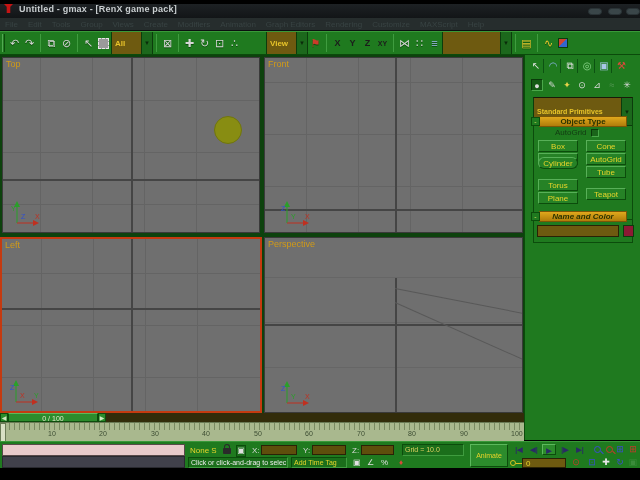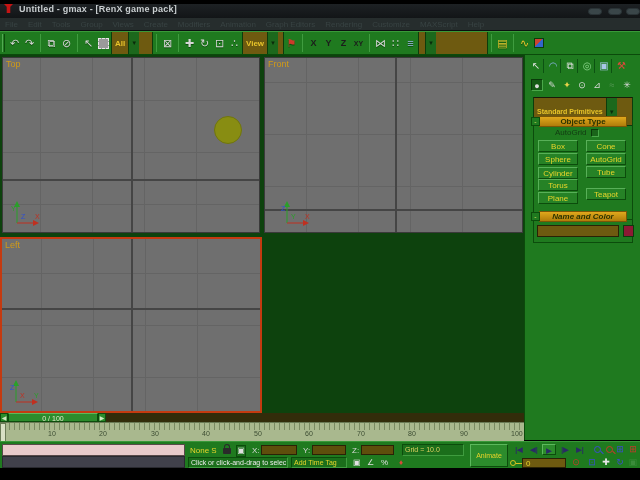--- a/index.html
+++ b/index.html
@@ -24,21 +24,21 @@
   
   #toolbar { position:absolute; left:0; top:31px; width:640px; height:24px;
              background:#1f7a1f; border-top:1px solid #399939; border-bottom:1px solid #0b4a0b;
              display:flex; align-items:center; overflow:hidden; }
   .tbi { color:#d6d6d6; font-size:11px; line-height:11px; min-width:15px; text-align:center;
          text-shadow:0 1px 0 #0c4c0c; flex:0 0 auto; }
   .tbi.dark { color:#1c1c1c; font-weight:bold; font-size:9px; text-shadow:none; }
   .tbsep { width:1px; height:18px; background:#0c5212; border-right:1px solid #3f9c3f; margin:0 3px; flex:0 0 auto;}
   .tbhandle { width:3px; height:18px; border-left:1px solid #53aa53; border-right:1px solid #0c4c0c; margin:0 2px; flex:0 0 auto;}
   .dd { height:29px; background:#6e5a10; border:1px solid #0c3c0c; border-top-color:#1a1a08;
-        display:flex; align-items:center; flex:0 0 auto; }
+        display:flex; align-items:center; justify-content:space-between; flex:0 0 auto; }
   .dd .ddtext { color:#e8c42a; font-size:8px; font-weight:bold; padding:0 3px; }
   .dd .ddarrow { width:11px; height:100%; background:#1c681c; color:#0a2a0a; font-size:6px;
                  display:flex; align-items:center; justify-content:center; border-left:1px solid #0c3c0c; }
   .marquee { width:11px; height:11px; border:1px dashed #e8e8e8; background:#9a9a9a; flex:0 0 auto; margin:0 2px;}
   .render-ic { width:10px; height:10px; background:linear-gradient(135deg,#cc4433 50%,#3366cc 50%);
                border:1px solid #0c3c0c; flex:0 0 auto; margin:0 2px;}
   .layers-ic { color:#e6c52e; }
   .gold { color:#e6c52e; }
   .redic { color:#cc3b2a; }
   .blueic { color:#9fb6e8; }
@@ -176,21 +176,21 @@
       <span class="ddtext">All</span>
       <span class="ddarrow">▼</span>
     </div>
     <div class="tbsep"></div>
     <span class="tbi">⊠</span>
     <div class="tbsep"></div>
     <span class="tbi">✚</span>
     <span class="tbi">↻</span>
     <span class="tbi">⊡</span>
     <span class="tbi">∴</span>
-    <div class="dd" style="width:42px;">
+    <div class="dd" style="width:42px;margin-left:24px;">
       <span class="ddtext">View</span>
       <span class="ddarrow">▼</span>
     </div>
     <span class="tbi redic">⚑</span>
     <div class="tbsep"></div>
     <span class="tbi dark">X</span>
     <span class="tbi dark">Y</span>
     <span class="tbi dark">Z</span>
     <span class="tbi dark" style="font-size:7px;">XY</span>
     <div class="tbsep"></div>
@@ -252,20 +252,37 @@
         <line x1="8" y1="24" x2="8" y2="6" stroke="#2aa02a" stroke-width="1"></line>
         <polygon points="8,2 5,8 11,8" fill="#2aa02a"></polygon>
         <line x1="8" y1="24" x2="26" y2="24" stroke="#c03020" stroke-width="1"></line>
         <polygon points="30,24 24,21 24,27" fill="#c03020"></polygon>
         <text x="2" y="12" font-size="7" fill="#3050d0">Z</text>
         <text x="26" y="20" font-size="7" fill="#2aa02a">Y</text>
         <text x="12" y="20" font-size="7" fill="#c03020">X</text>
       </svg>
     </div>
 
+    <div class="vp" style="left:264px;top:182px;width:259px;height:176px;">
+      <div class="grid persp"></div>
+      <div class="axline-v" style="left:130px;top:40px;"></div>
+      <div class="axline-h" style="top:86px;"></div>
+      <div class="diag" style="left:130px;top:50px;width:130px;transform:rotate(11deg);"></div>
+      <div class="diag" style="left:130px;top:64px;width:140px;transform:rotate(24deg);"></div>
+      <div class="vp-label">Perspective</div>
+      <svg class="gizmo" style="left:14px;" width="34" height="28">
+        <line x1="8" y1="24" x2="8" y2="6" stroke="#2aa02a" stroke-width="1"></line>
+        <polygon points="8,2 5,8 11,8" fill="#2aa02a"></polygon>
+        <line x1="8" y1="24" x2="26" y2="24" stroke="#c03020" stroke-width="1"></line>
+        <polygon points="30,24 24,21 24,27" fill="#c03020"></polygon>
+        <text x="2" y="12" font-size="7" fill="#3050d0">Z</text>
+        <text x="26" y="20" font-size="7" fill="#c03020">X</text>
+        <text x="12" y="20" font-size="7" fill="#2aa02a">Y</text>
+      </svg>
+    </div>
   </div>
 
   <div id="cmdpanel">
     <div id="tabs-row">
       <span class="tabic">↖</span>
       <span class="tabic" style="color:#8fb4e8;">◠</span>
       <span class="tabic">⧉</span>
       <span class="tabic" style="color:#8fd88f;">◎</span>
       <span class="tabic" style="color:#a8c8e8;">▣</span>
       <span class="tabic" style="color:#d84a3a;border-right:none;">⚒</span>
@@ -288,21 +305,21 @@
     <div class="rollout-hd" style="left:14px;top:61px;width:88px;">Object Type</div>
     <div class="rollout-min" style="left:6px;top:62px;">-</div>
     <div id="autogrid-row">
       <span class="lbl">AutoGrid</span>
       <span class="checkbox"></span>
     </div>
     <div class="objbtn" style="left:13px;top:85px;">Box</div>
     <div class="objbtn" style="left:61px;top:85px;">Cone</div>
     <div class="objbtn" style="left:13px;top:98px;">Sphere</div>
     <div class="objbtn" style="left:61px;top:98px;">AutoGrid</div>
-    <div class="objbtn" style="left:13px;top:112px;">Cylinder</div>
+    <div class="objbtn" style="left:13px;top:102px;border-radius:6px;">Cylinder</div>
     <div class="objbtn" style="left:61px;top:111px;">Tube</div>
     <div class="objbtn" style="left:13px;top:124px;">Torus</div>
     <div class="objbtn" style="left:61px;top:133px;">Teapot</div>
     <div class="objbtn" style="left:13px;top:137px;">Plane</div>
 
     <div class="sectionbox" style="left:8px;top:160px;width:100px;height:28px;"></div>
     <div class="rollout-hd" style="left:14px;top:156px;width:88px;font-style:italic;">Name and Color</div>
     <div class="rollout-min" style="left:6px;top:157px;">-</div>
     <div id="name-field"></div>
     <div id="color-swatch" style="background: rgb(140, 26, 52);"></div>

